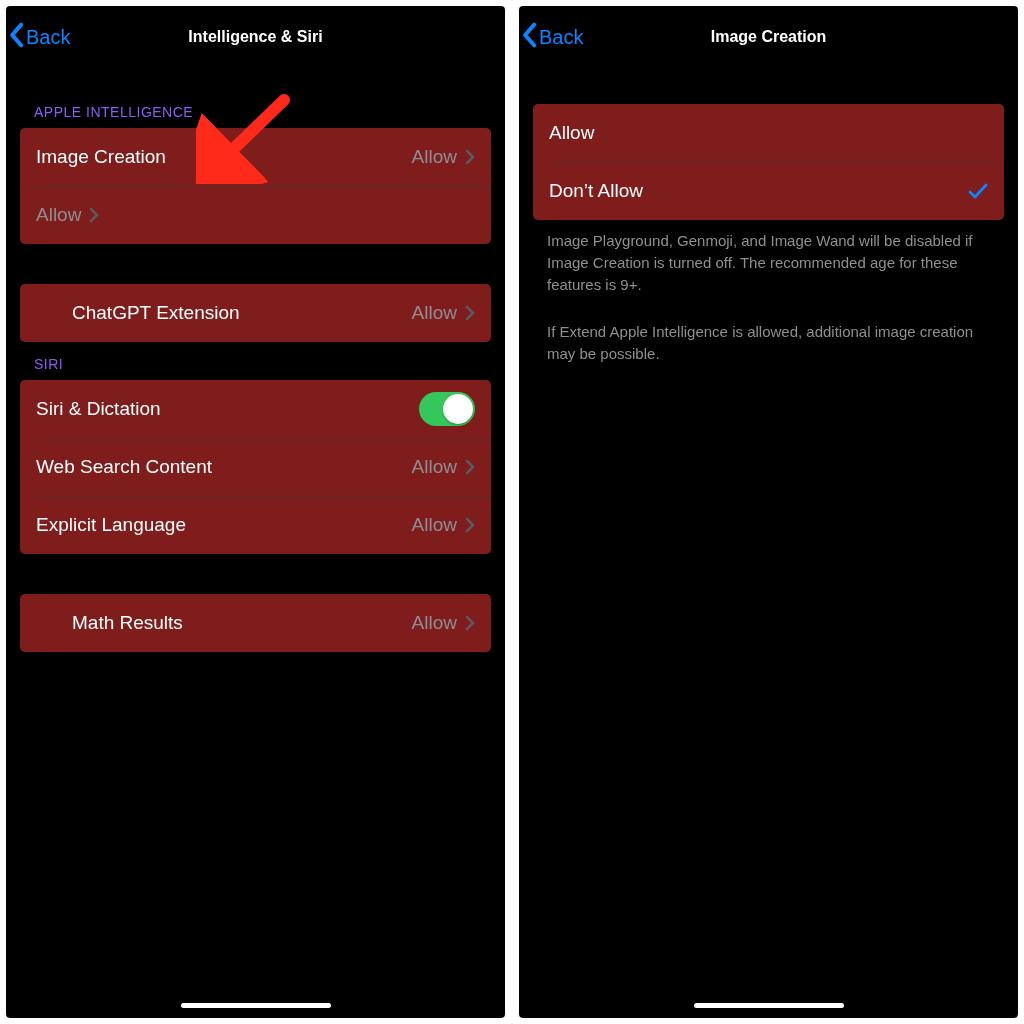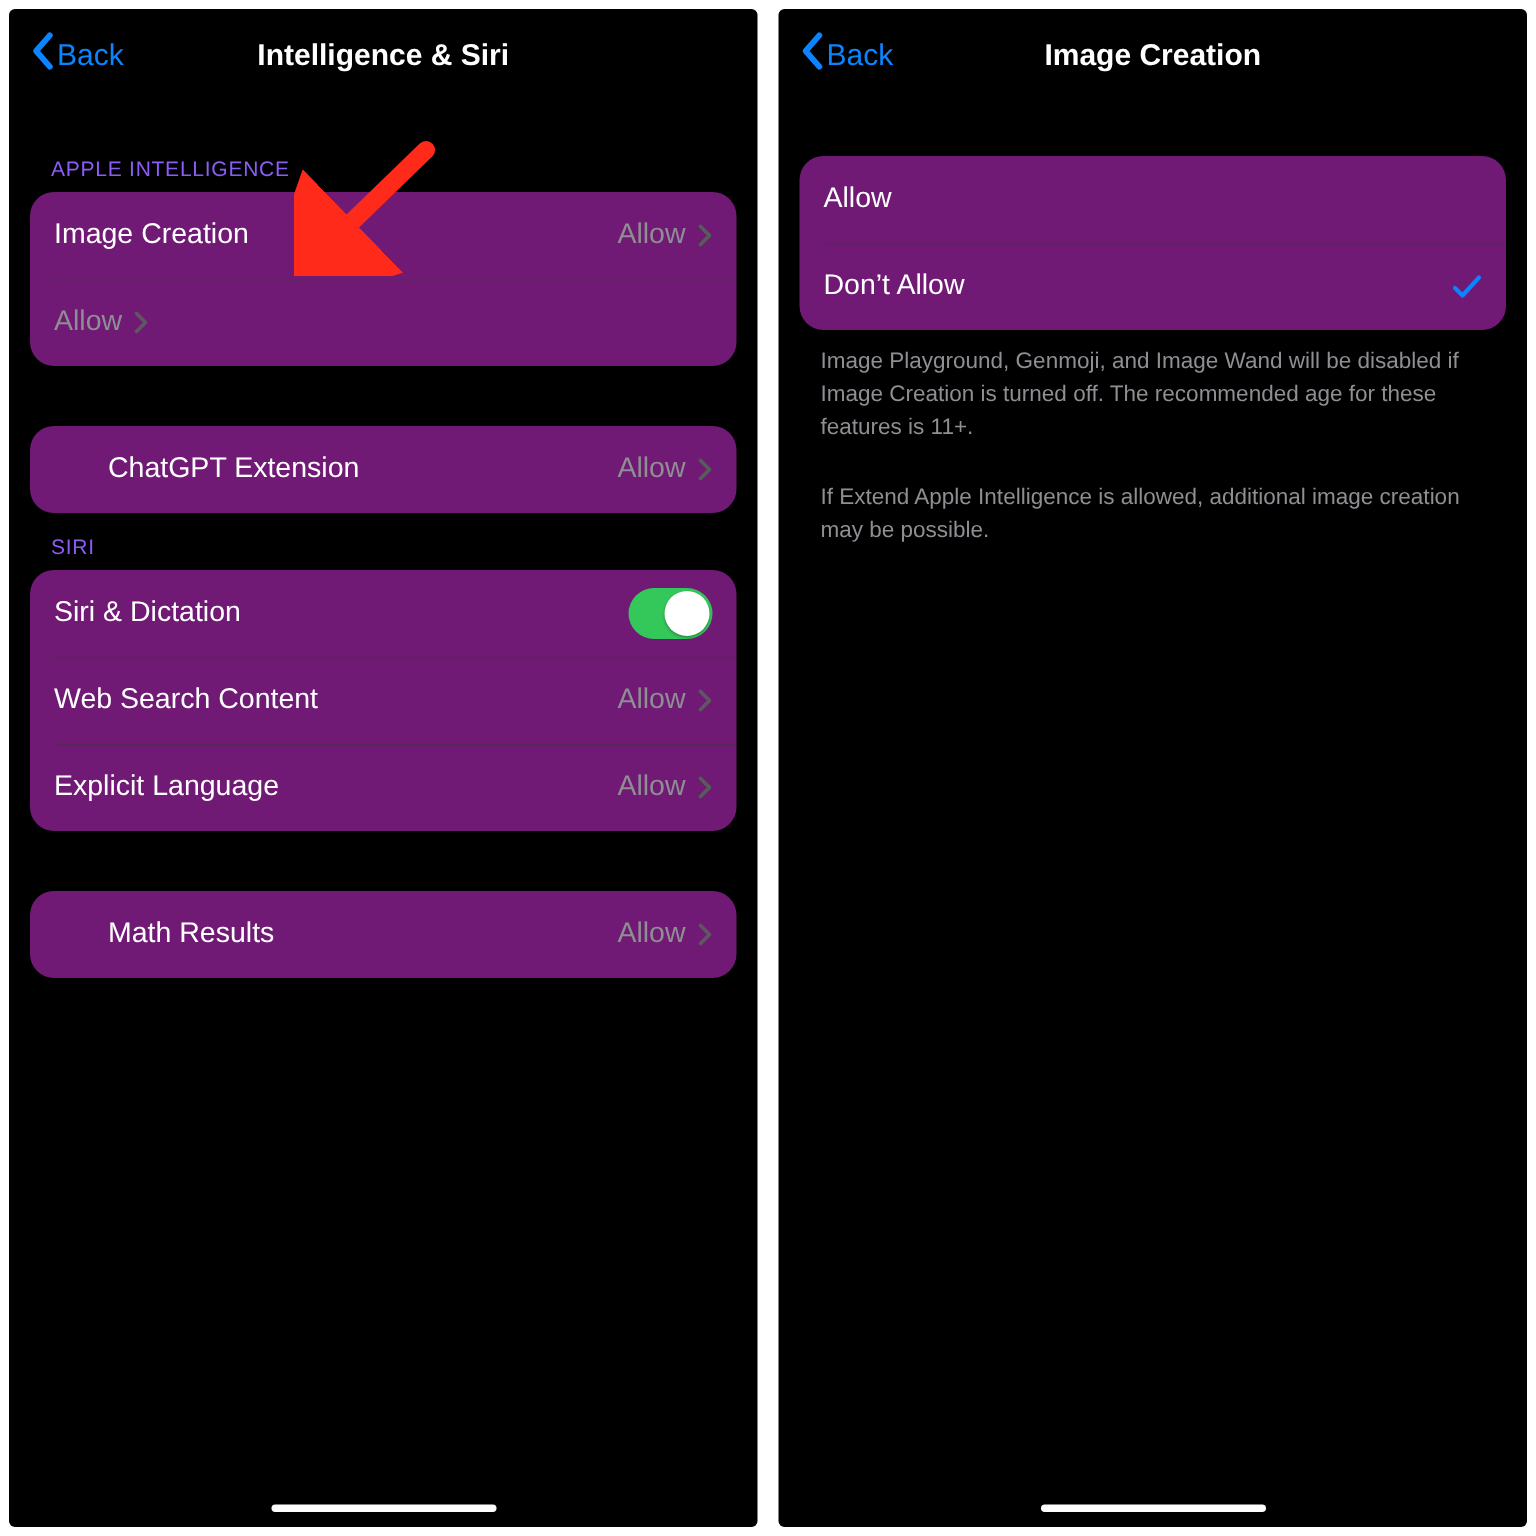--- a/index.html
+++ b/index.html
@@ -18,55 +18,55 @@
     border-radius: 4px;
     position: relative;
     overflow: hidden;
     display: flex;
     flex-direction: column;
   }
   .navbar {
     height: 62px;
     display: flex;
     align-items: center;
-    padding: 0 14px;
+    padding: 0 2px;
     position: relative;
   }
   .back {
     display: flex;
     align-items: center;
     color: #0a84ff;
     font-size: 20px;
     gap: 2px;
     z-index: 2;
   }
   .back svg { width: 16px; height: 26px; }
   .title {
     position: absolute;
     left: 0; right: 0;
     text-align: center;
     color: #ffffff;
     font-weight: 600;
-    font-size: 20px;
+    font-size: 16px;
   }
   .content {
     flex: 1;
     overflow: hidden;
     padding: 0 14px;
   }
   .section-header {
     color: #8b5cf6;
     font-size: 14px;
     letter-spacing: 0.5px;
     padding: 36px 14px 8px 14px;
   }
   .section-header.tight { padding-top: 14px; }
   .group {
-    background: #701a75;
-    border-radius: 16px;
+    background: #7f1d1d;
+    border-radius: 5px;
   }
   .group + .group { margin-top: 40px; padding-left: 36px; }
   .section-header + .group { margin-top: 0; }
   .row {
     display: flex;
     align-items: center;
     min-height: 58px;
     padding: 0 16px;
     position: relative;
   }
@@ -253,18 +253,18 @@
       </div>
       <div class="row">
         <span class="row-label">Don’t Allow</span>
         <span class="check">
           <svg viewBox="0 0 20 18" fill="none" stroke="currentColor" stroke-width="2.8" stroke-linecap="round" stroke-linejoin="round">
               <polyline points="2,10 7,15 18,3"></polyline>
             </svg>
         </span>
       </div>
     </div>
-    <div class="footer-note">Image Playground, Genmoji, and Image Wand will be disabled if Image Creation is turned off. The recommended age for these features is 11+.</div>
+    <div class="footer-note">Image Playground, Genmoji, and Image Wand will be disabled if Image Creation is turned off. The recommended age for these features is 9+.</div>
     <div class="footer-note" style="padding-top:22px;">If Extend Apple Intelligence is allowed, additional image creation may be possible.</div>
   </div>
 
   <div class="home-indicator"></div>
 </div>
 
 </body></html>

